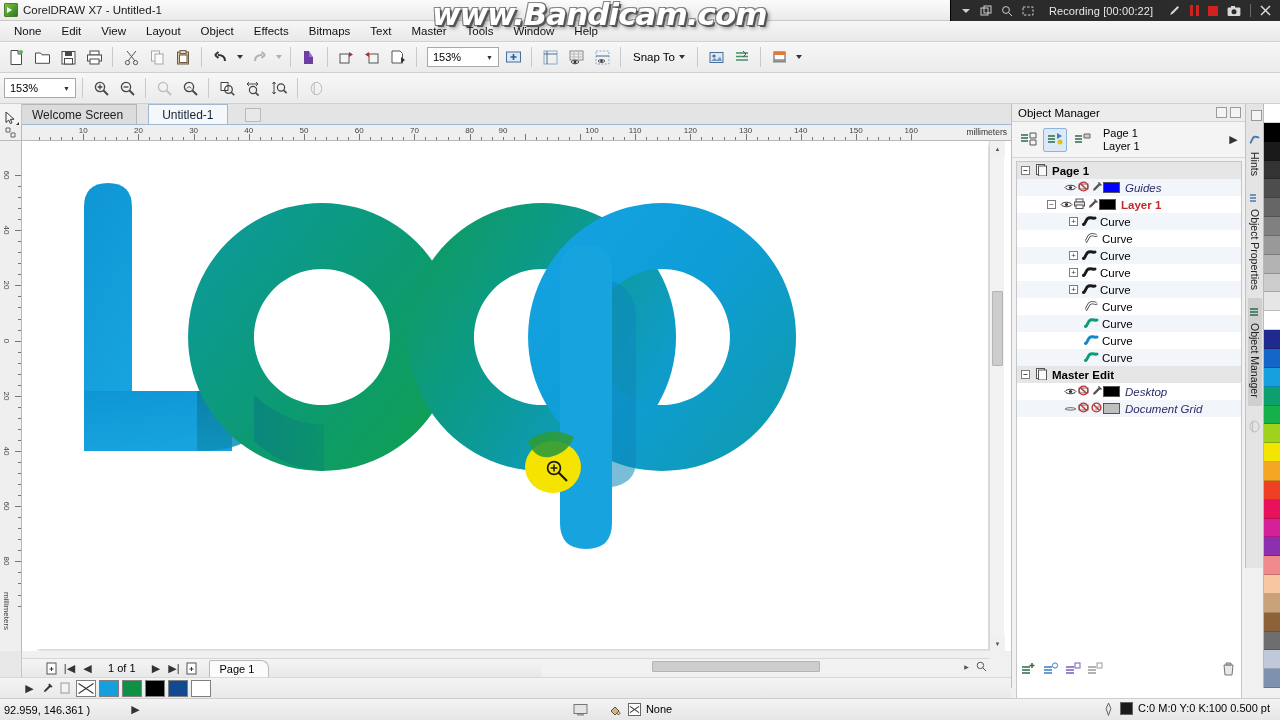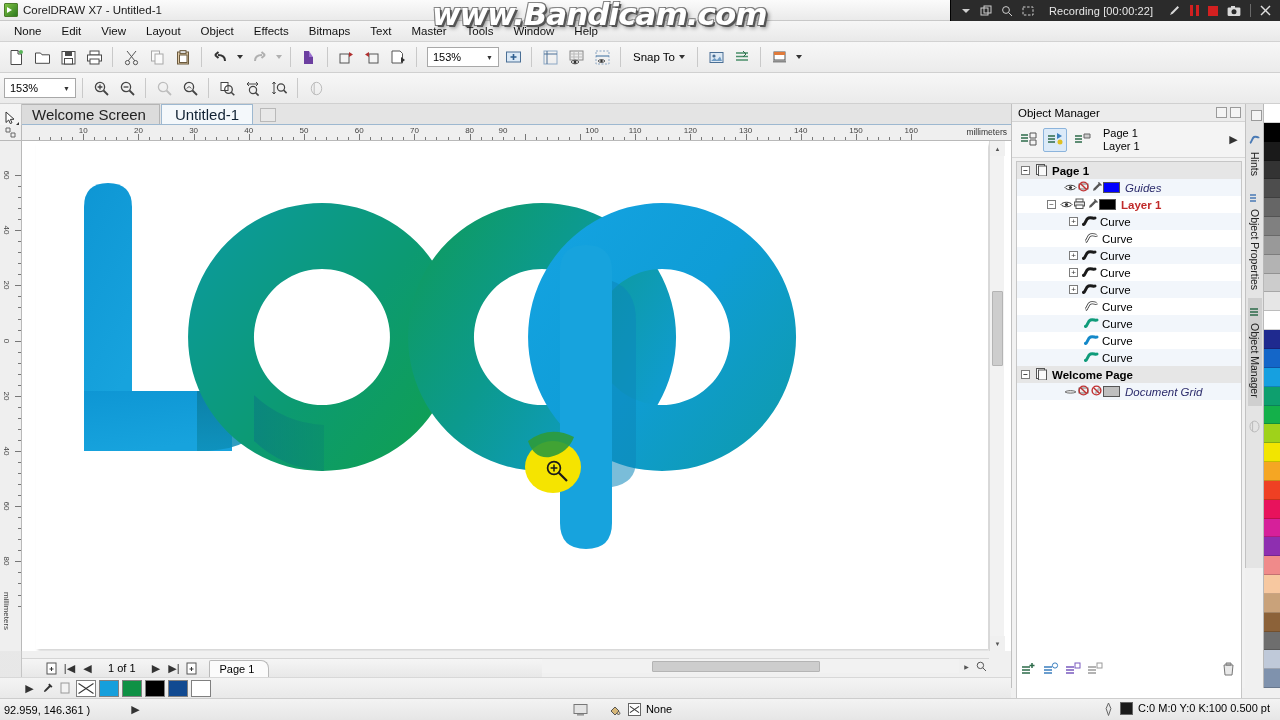--- a/index.html
+++ b/index.html
@@ -82,22 +82,22 @@
   .snapto { display: flex; align-items: center; gap: 4px; padding: 0 6px; font-size: 11.5px; height: 22px; }
   .tri-dn { width:0;height:0;border-left:3.5px solid transparent;border-right:3.5px solid transparent;border-top:4px solid #333; }
 
   
   .tabstrip {
     position: absolute; left: 0; top: 104px; width: 1011px; height: 21px;
     background: #e4e4e4; border-bottom: 1px solid #9db8d0; display: flex; align-items: flex-end;
     padding-left: 18px;
   }
   .doctab {
-    height: 20px; padding: 0 13px; font-size: 15px; display: flex; align-items: center;
-    border: 1px solid #b5b5b5; border-bottom: none; background: #dcdcdc; color: #222; margin-right: 1px;
+    height: 20px; padding: 0 13px; font-size: 12px; display: flex; align-items: center;
+    border: 1px solid #b5b5b5; border-bottom: none; background: #dcdcdc; color: #222; margin-right: 11px;
   }
   .doctab.active { background: #f4f8fb; color: #123; border-color: #9db8d0; }
   .tab-blank { width: 16px; height: 14px; border: 1px solid #b9b9b9; background: #e8e8e8; margin-left: 6px; margin-bottom: 2px; }
 
   
   .toolbox {
     position: absolute; left: 0; top: 104px; width: 22px; height: 580px;
     background: linear-gradient(#f4f4f4,#e7e7e7); border-right: 1px solid #c5c5c5;
     display: flex; flex-direction: column; align-items: center; padding-top: 3px;
   }
@@ -1129,21 +1129,43 @@
       </div>
 
       <div class="trow hdr">
         <span class="expander">−</span>
         <span class="curve-ico">
           <svg width="13" height="13" viewBox="0 0 13 13">
               <rect x="1.5" y="1.5" width="8" height="10" fill="#fff" stroke="#555"></rect>
               <rect x="3.5" y="3" width="8" height="10" fill="#fafafa" stroke="#555"></rect>
             </svg>
         </span>
-        <span class="tlabel">Welcome Page</span>
+        <span class="tlabel">Master Edit</span>
+      </div>
+      <div class="trow" style="padding-left:46px">
+        <span class="eye">
+          <svg width="13" height="9" viewBox="0 0 13 9">
+              <path d="M1 4.5c2-3 9-3 11 0-2 3-9 3-11 0z" fill="#fff" stroke="#333"></path>
+              <circle cx="6.5" cy="4.5" r="1.6" fill="#333"></circle>
+            </svg>
+        </span>
+        <span class="prn">
+          <svg width="13" height="11" viewBox="0 0 13 11">
+              <rect x="2" y="3" width="9" height="5" fill="#eee" stroke="#777"></rect>
+              <circle cx="6.5" cy="5.5" r="4.4" fill="none" stroke="#c03030" stroke-width="1.4"></circle>
+              <line x1="3.4" y1="2.4" x2="9.6" y2="8.6" stroke="#c03030" stroke-width="1.4"></line>
+            </svg>
+        </span>
+        <span class="pen">
+          <svg width="13" height="11" viewBox="0 0 13 11">
+              <path d="M9 1l3 3-1 1-.8-.8-5 5-2.2.6.6-2.2 5-5-.8-.8z" fill="#555"></path>
+            </svg>
+        </span>
+        <span class="colorchip" style="background:#000"></span>
+        <span class="tlabel italic">Desktop</span>
       </div>
       <div class="trow alt" style="padding-left:46px">
         <span class="eye">
           <svg width="13" height="9" viewBox="0 0 13 9">
               <path d="M1 5c2-2 9-2 11 0-2 1.6-9 1.6-11 0z" fill="#ddd" stroke="#777"></path>
             </svg>
         </span>
         <span class="prn">
           <svg width="13" height="11" viewBox="0 0 13 11">
               <rect x="2" y="3" width="9" height="5" fill="#eee" stroke="#777"></rect>

